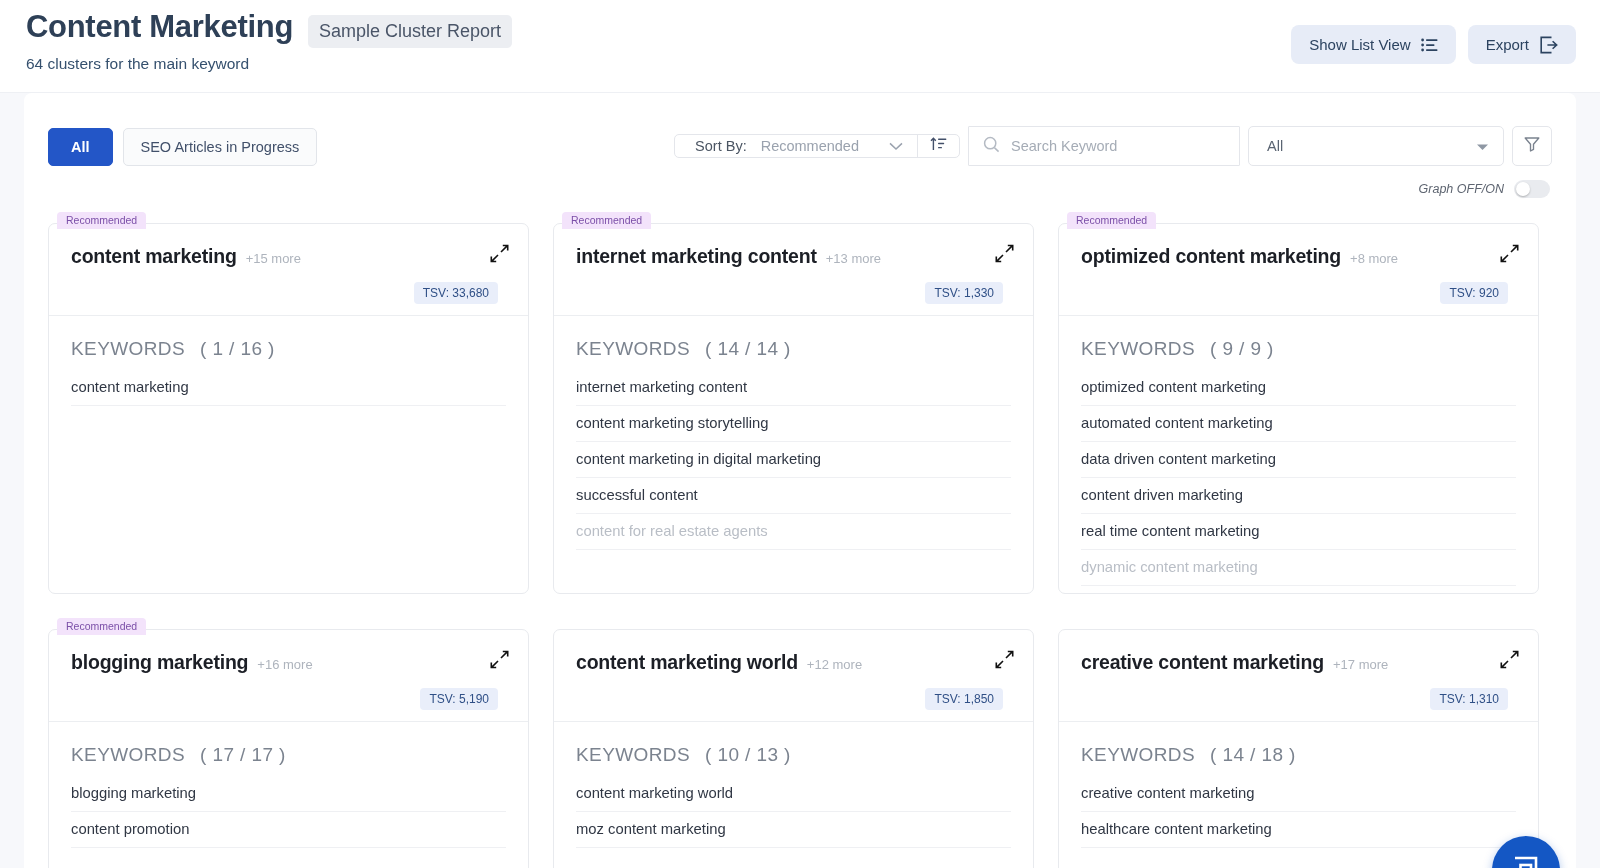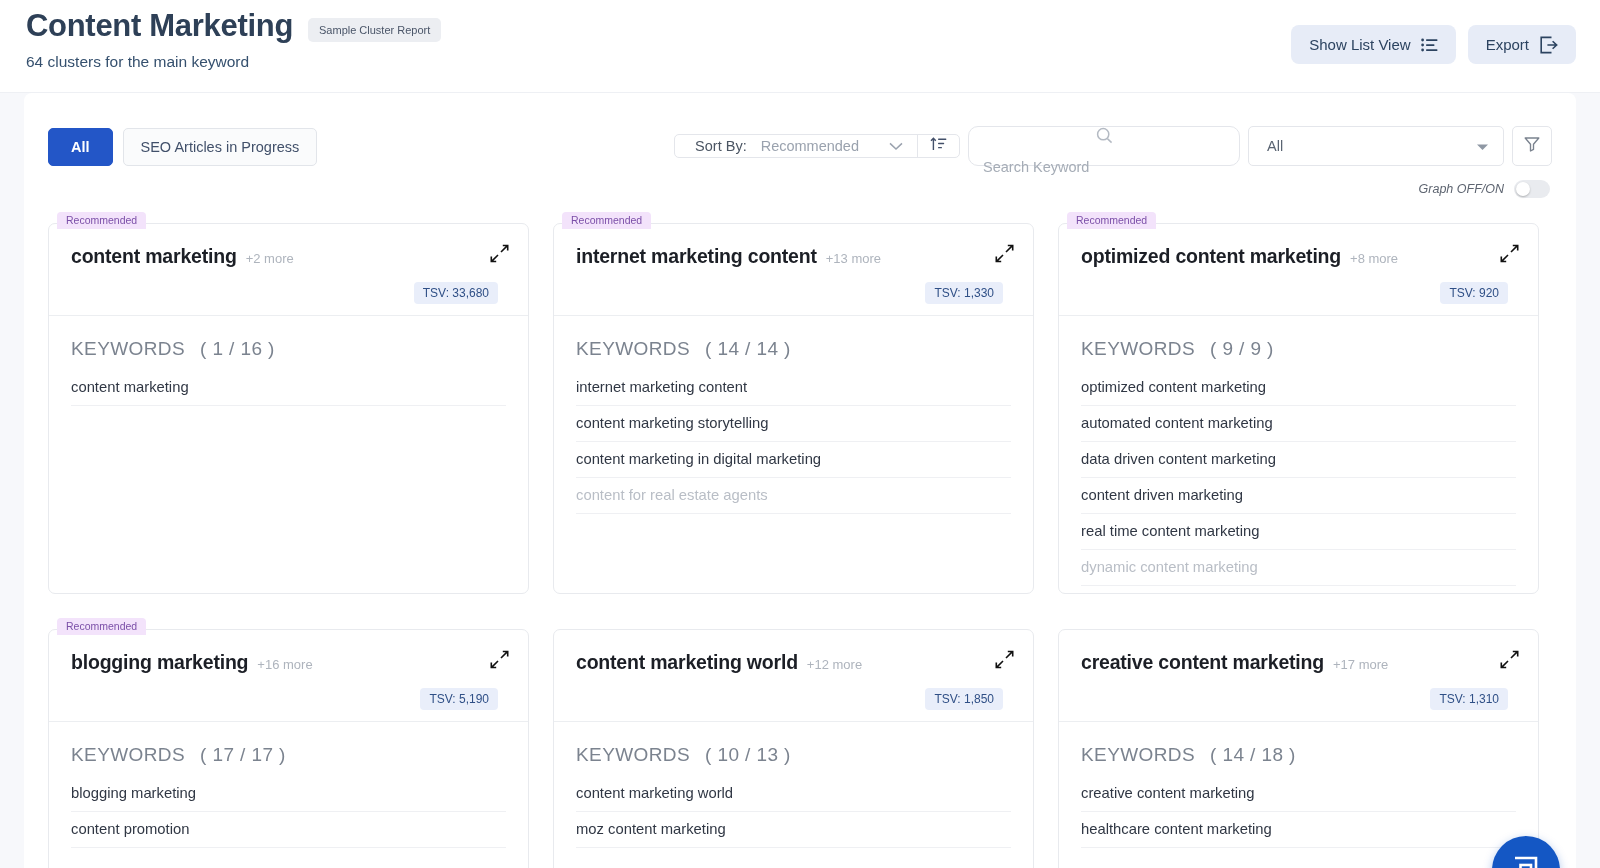--- a/index.html
+++ b/index.html
@@ -26,21 +26,21 @@
   .page-title {
     font-size: 31px;
     font-weight: 700;
     color: #2e4057;
     letter-spacing: -0.3px;
     line-height: 1.25;
   }
   .sample-pill {
     background: #eceef2;
     color: #4a5568;
-    font-size: 11px;
+    font-size: 18px;
     padding: 6px 11px;
     border-radius: 5px;
     margin-top: 8px;
     white-space: nowrap;
   }
   .page-sub {
     font-size: 15.5px;
     color: #35506e;
     margin-top: 7px;
   }
@@ -146,25 +146,24 @@
     align-items: center;
     justify-content: center;
     cursor: pointer;
   }
   .searchbox {
     display: flex;
     align-items: center;
     height: 40px;
     width: 272px;
     border: 1px solid #e4e6eb;
-    border-radius: 10px;
+    border-radius: 1px;
     background: #fff;
     padding: 0 14px;
     gap: 11px;
-    flex-direction: column;
   }
   .searchbox input {
     border: none;
     outline: none;
     font-family: inherit;
     font-size: 14.5px;
     color: #2e3640;
     width: 100%;
     background: transparent;
   }
@@ -426,21 +425,21 @@
     </div>
 
     <div class="grid">
 
       <div class="card-wrap">
         <div class="rec-badge">Recommended</div>
         <div class="card">
           <div class="card-head">
             <div class="card-title-line">
               <span class="card-title">content marketing</span>
-              <span class="more-count">+2 more</span>
+              <span class="more-count">+15 more</span>
             </div>
             <span class="expand-icon">
               <svg width="19" height="19" viewBox="0 0 19 19" fill="none">
                 <path d="M11 8 17.4 1.6M12.8 1.5h4.9v4.9" stroke="#111" stroke-width="1.6" fill="none"></path>
                 <path d="M8 11 1.6 17.4M6.2 17.5H1.3v-4.9" stroke="#111" stroke-width="1.6" fill="none"></path>
               </svg>
             </span>
             <span class="tsv">TSV: 33,680</span>
           </div>
           <div class="kw-head">
@@ -470,20 +469,21 @@
             <span class="tsv">TSV: 1,330</span>
           </div>
           <div class="kw-head">
             <span>KEYWORDS</span>
             <span>( 14 / 14 )</span>
           </div>
           <div class="kw-list">
             <div class="kw-item">internet marketing content</div>
             <div class="kw-item">content marketing storytelling</div>
             <div class="kw-item">content marketing in digital marketing</div>
+            <div class="kw-item">successful content</div>
             <div class="kw-item muted">content for real estate agents</div>
           </div>
         </div>
       </div>
 
       <div class="card-wrap">
         <div class="rec-badge">Recommended</div>
         <div class="card">
           <div class="card-head">
             <div class="card-title-line">

